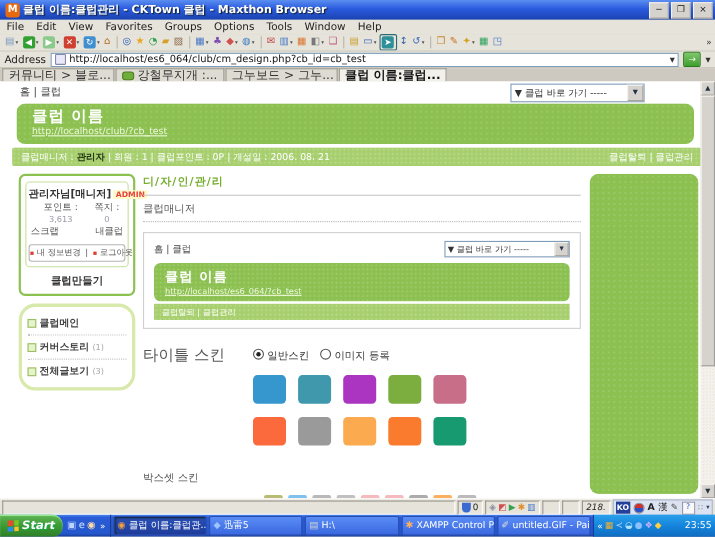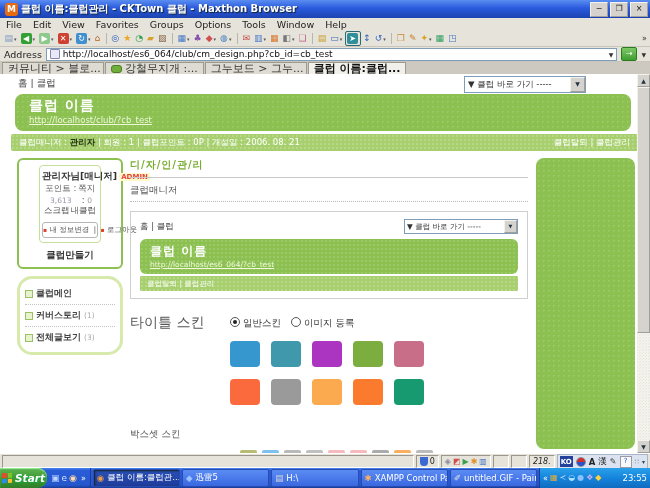--- a/index.html
+++ b/index.html
@@ -52,21 +52,21 @@
   .club-title{color:#fff;font-size:14px;font-weight:bold;letter-spacing:1px;}
   .club-url{color:#eef8da;font-size:8.5px;text-decoration:underline;}
   .club-status{position:absolute;top:60px;left:11px;width:627px;height:17px;background:#a7cf6e;border-radius:2px;
     background-image:radial-gradient(rgba(255,255,255,.18) 1px,transparent 1px);background-size:4px 4px;
     display:flex;align-items:center;justify-content:space-between;padding:0 8px;box-sizing:border-box;
     font-size:8.5px;color:#fff;white-space:pre;}
   .club-status b{color:#223311;}
   
   .cols{position:absolute;top:84px;left:0;right:0;bottom:0;}
   .side{position:absolute;left:17px;top:0;width:106px;}
-  .sbox1{border:2px solid #8cc152;border-radius:6px;background:#fff;padding:5px 20px 2px;box-sizing:border-box;}
+  .sbox1{border:2px solid #8cc152;border-radius:6px;background:#fff;padding:5px 4px 2px;box-sizing:border-box;}
   .ubox{border:1px solid #c6e09a;border-radius:4px;padding:4px 2px;text-align:center;}
   .uname{font-size:9.5px;font-weight:bold;color:#333;white-space:nowrap;}
   .adminbadge{background:#fffbc8;color:#e84040;font-size:7px;font-weight:bold;padding:0 2px;margin-left:2px;border-radius:1px;}
   .urow{display:flex;justify-content:space-between;font-size:8.5px;color:#555;margin-top:0;padding:0 2px;}
   .urow .v{color:#99a;font-size:7.5px;}
   .acctbtn{border:1px solid #b5b5b5;border-radius:3px;margin-top:5px;padding:2px 0;font-size:7.5px;color:#555;white-space:nowrap;}
   .acctbtn .rb{color:#e04030;font-size:6px;}
   .createclub{text-align:center;font-size:9.5px;font-weight:bold;color:#333;padding:6px 0 3px;}
   .sbox2,.sbox3{border:3px solid #d7e9ab;border-radius:15px;margin-top:7px;padding:4px 5px;background:#fff;}
   .m1row{display:flex;align-items:center;gap:3px;padding:4px 0;border-bottom:1px dotted #c3c3c3;}
@@ -131,21 +131,21 @@
   .taegeuk{width:10px;height:10px;border-radius:50%;background:linear-gradient(180deg,#d0302c 50%,#2b50c8 50%);border:1px solid #889;box-sizing:border-box;}
   .lang-a{font-size:8.5px;font-weight:bold;color:#222;}
   .lang-h{font-size:8.5px;color:#222;}
   .lang-pen{font-size:8px;color:#444;}
   .help-box{width:10px;height:10px;background:#f8f8f8;border:1px solid #99a;font-size:7px;color:#2255cc;text-align:center;line-height:9px;}
   .lang-dots{font-size:7px;color:#667;}
   .lang-min{font-size:6px;color:#345;}
   
   .taskbar{position:absolute;top:468px;left:0;right:0;height:20px;background:linear-gradient(180deg,#4a86ee 0%,#2a5cd8 12%,#2456cc 85%,#17railway 100%);
     background:linear-gradient(180deg,#4a86ee 0%,#2a5cd8 12%,#2456cc 85%,#173c96 100%);display:flex;align-items:stretch;}
-  .startbtn{width:47px;background:linear-gradient(180deg,#60b554 0%,#3c9a34 50%,#2e7f28 100%);border-radius:0 9px 9px 0;
+  .startbtn{width:57px;background:linear-gradient(180deg,#60b554 0%,#3c9a34 50%,#2e7f28 100%);border-radius:0 9px 9px 0;
     display:flex;align-items:center;justify-content:center;gap:3px;color:#fff;font-weight:bold;font-style:italic;font-size:10.5px;
     text-shadow:1px 1px 1px #1a4;box-shadow:inset 0 1px 1px #9e9;}
   .winflag{width:10px;height:10px;display:grid;grid-template-columns:1fr 1fr;grid-template-rows:1fr 1fr;gap:1px;transform:skewY(-4deg);}
   .winflag i{display:block;}
   .wf1{background:#e84a2c;}.wf2{background:#7cc42c;}.wf3{background:#2c8ce8;}.wf4{background:#f4c42c;}
   .quicklaunch{display:flex;align-items:center;gap:2px;padding:0 4px;border-right:1px solid #1a3c96;}
   .ql-ico{font-size:9px;}
   .ql-more{color:#fff;font-size:8px;margin-left:2px;}
   .tasks{flex:1;display:flex;align-items:center;gap:2px;padding:0 2px;overflow:hidden;}
   .task{flex:1;min-width:0;height:16px;border-radius:2px;background:linear-gradient(180deg,#5a8cf4,#3a68e0);

